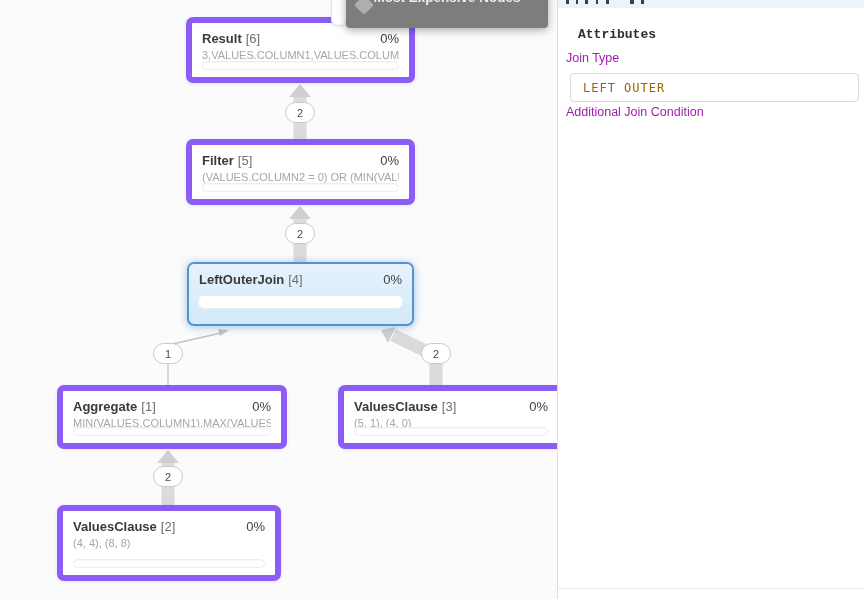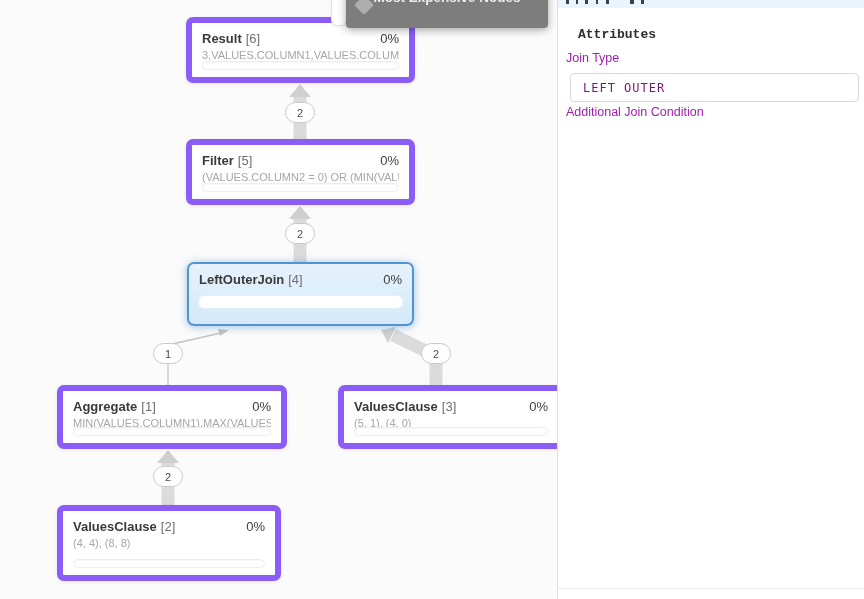--- a/index.html
+++ b/index.html
@@ -58,21 +58,21 @@
           border-left:1px solid #dfdfdf; z-index:6; }
   .panel-header-strip { position:absolute; left:0; top:0; width:306px; height:8px; background:#e9f4fd; }
   .panel-header-strip i { position:absolute; top:0; height:4px; background:#37424a; display:block; }
   .panel-bottom-line { position:absolute; left:0; top:588px; width:306px; height:1px; background:#ebebeb; }
   .attr-heading { position:absolute; left:20px; top:27px; font-size:13px; font-weight:bold; color:#2e2e2e;font-family:Liberation Mono, monospace; }
   .field-label { position:absolute; left:8px; font-size:12.5px; color:#a21caf; }
   .lbl-jointype { top:51px; }
   .lbl-cond { top:105px; }
   .join-input { position:absolute; left:12px; top:73px; width:289px; height:29px; background:#fff;
           border:1px solid #d9d9d9; border-radius:4px; font-family:"DejaVu Sans Mono", monospace;
-          font-size:12px; letter-spacing:1px; color:#701a75; padding:0 0 0 12px; outline:none; }
+          font-size:12px; letter-spacing:1px; color:#a16207; padding:0 0 0 12px; outline:none; }
   .cond-box { position:absolute; left:12px; top:126px; width:289px; height:71px; background:#fff;
           border:1px solid #d9d9d9; border-radius:4px; padding:8px 9px;
           font-family:"DejaVu Sans Mono", monospace; font-size:11.5px; line-height:16.5px;
           color:#474747; white-space:pre; overflow:hidden; cursor:text; }
   .hl { background:#f8ec2e; padding:1px 0 2px 0; }
 </style>
 </head>
 <body>
 
 <div class="canvas">

